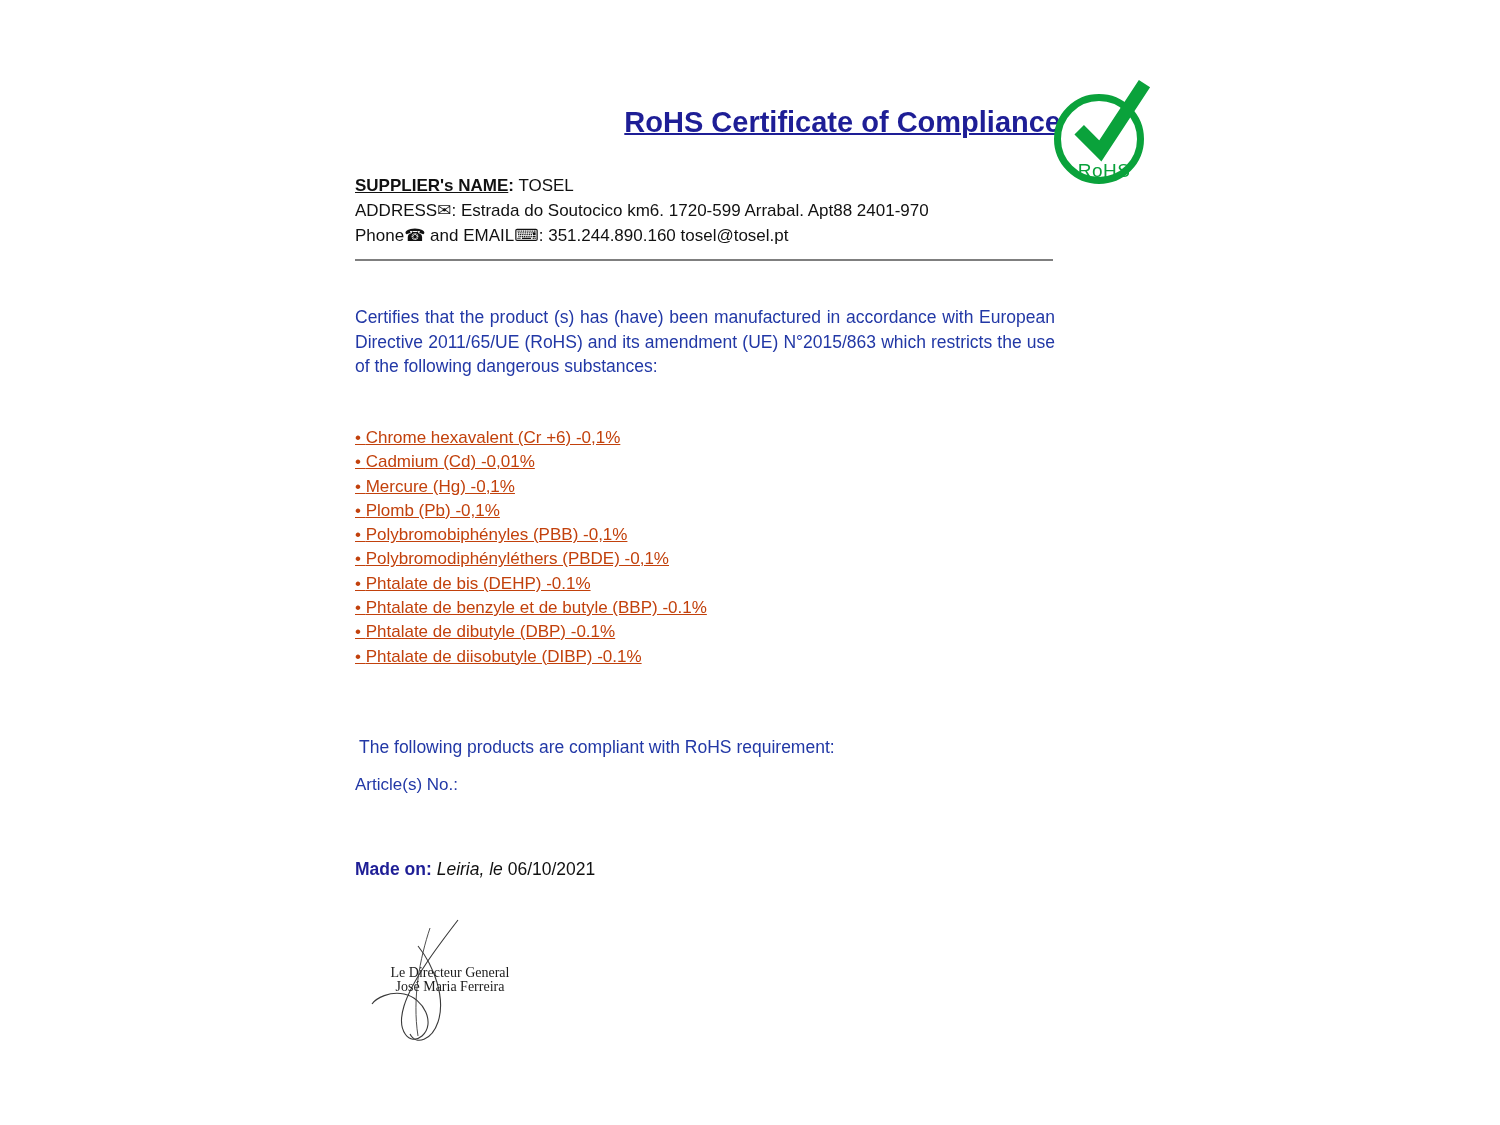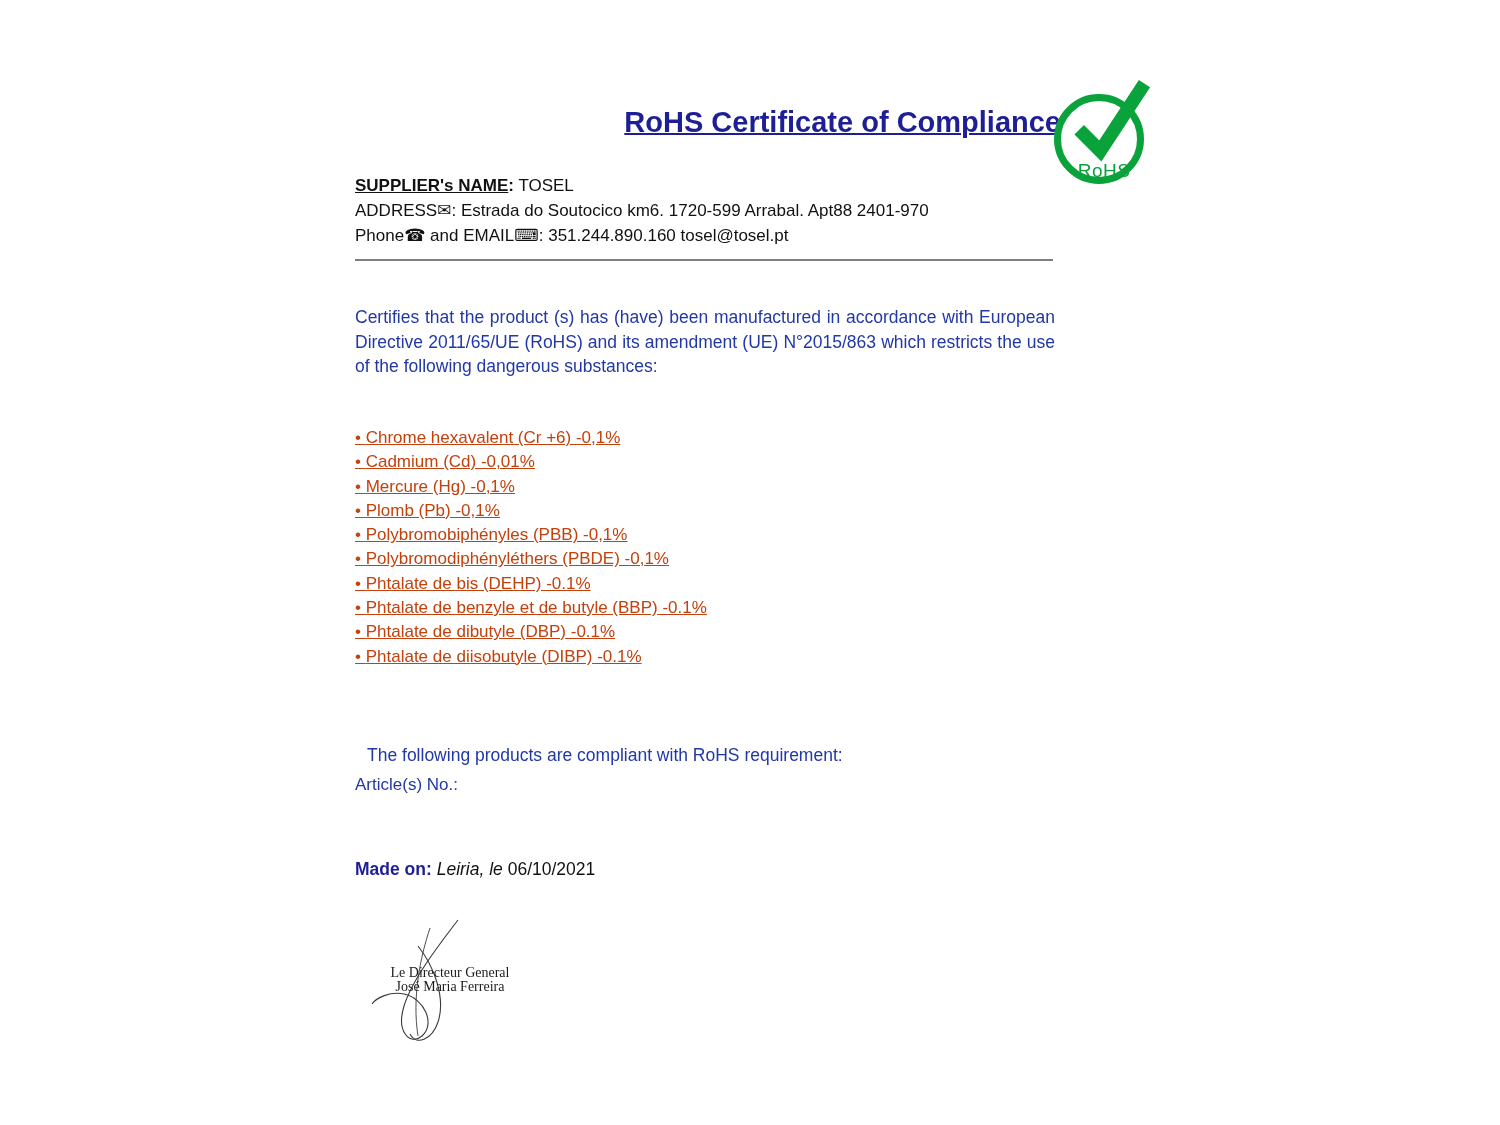--- a/index.html
+++ b/index.html
@@ -65,21 +65,21 @@
     margin:0;
   }
 
   .substances{
     left:355px;top:426px;width:720px;
     list-style:none;margin:0;padding:0;
     font-size:17px;line-height:24.3px;color:#c2410c;text-decoration:underline;
   }
   .substances li::before{content:"• ";}
 
-  .compliance{left:355px;top:733px;width:700px;color:var(--body-blue);font-size:17.5px;margin:12px;}
+  .compliance{left:355px;top:733px;width:700px;color:var(--body-blue);font-size:17.5px;margin:4px;}
   .article{left:355px;top:775px;width:700px;color:var(--body-blue);font-size:17px;margin:0;}
 
   .made-on,.manager{left:355px;width:700px;font-size:17.5px;margin:0;color:#111;}
   .made-on{top:859px;}
   .manager{top:891px;}
   .label-navy{font-weight:bold;color:var(--title-navy);}
   .ital{font-style:italic;}
 
   .signature{left:360px;top:918px;width:180px;height:150px;}
   .sig-text{

